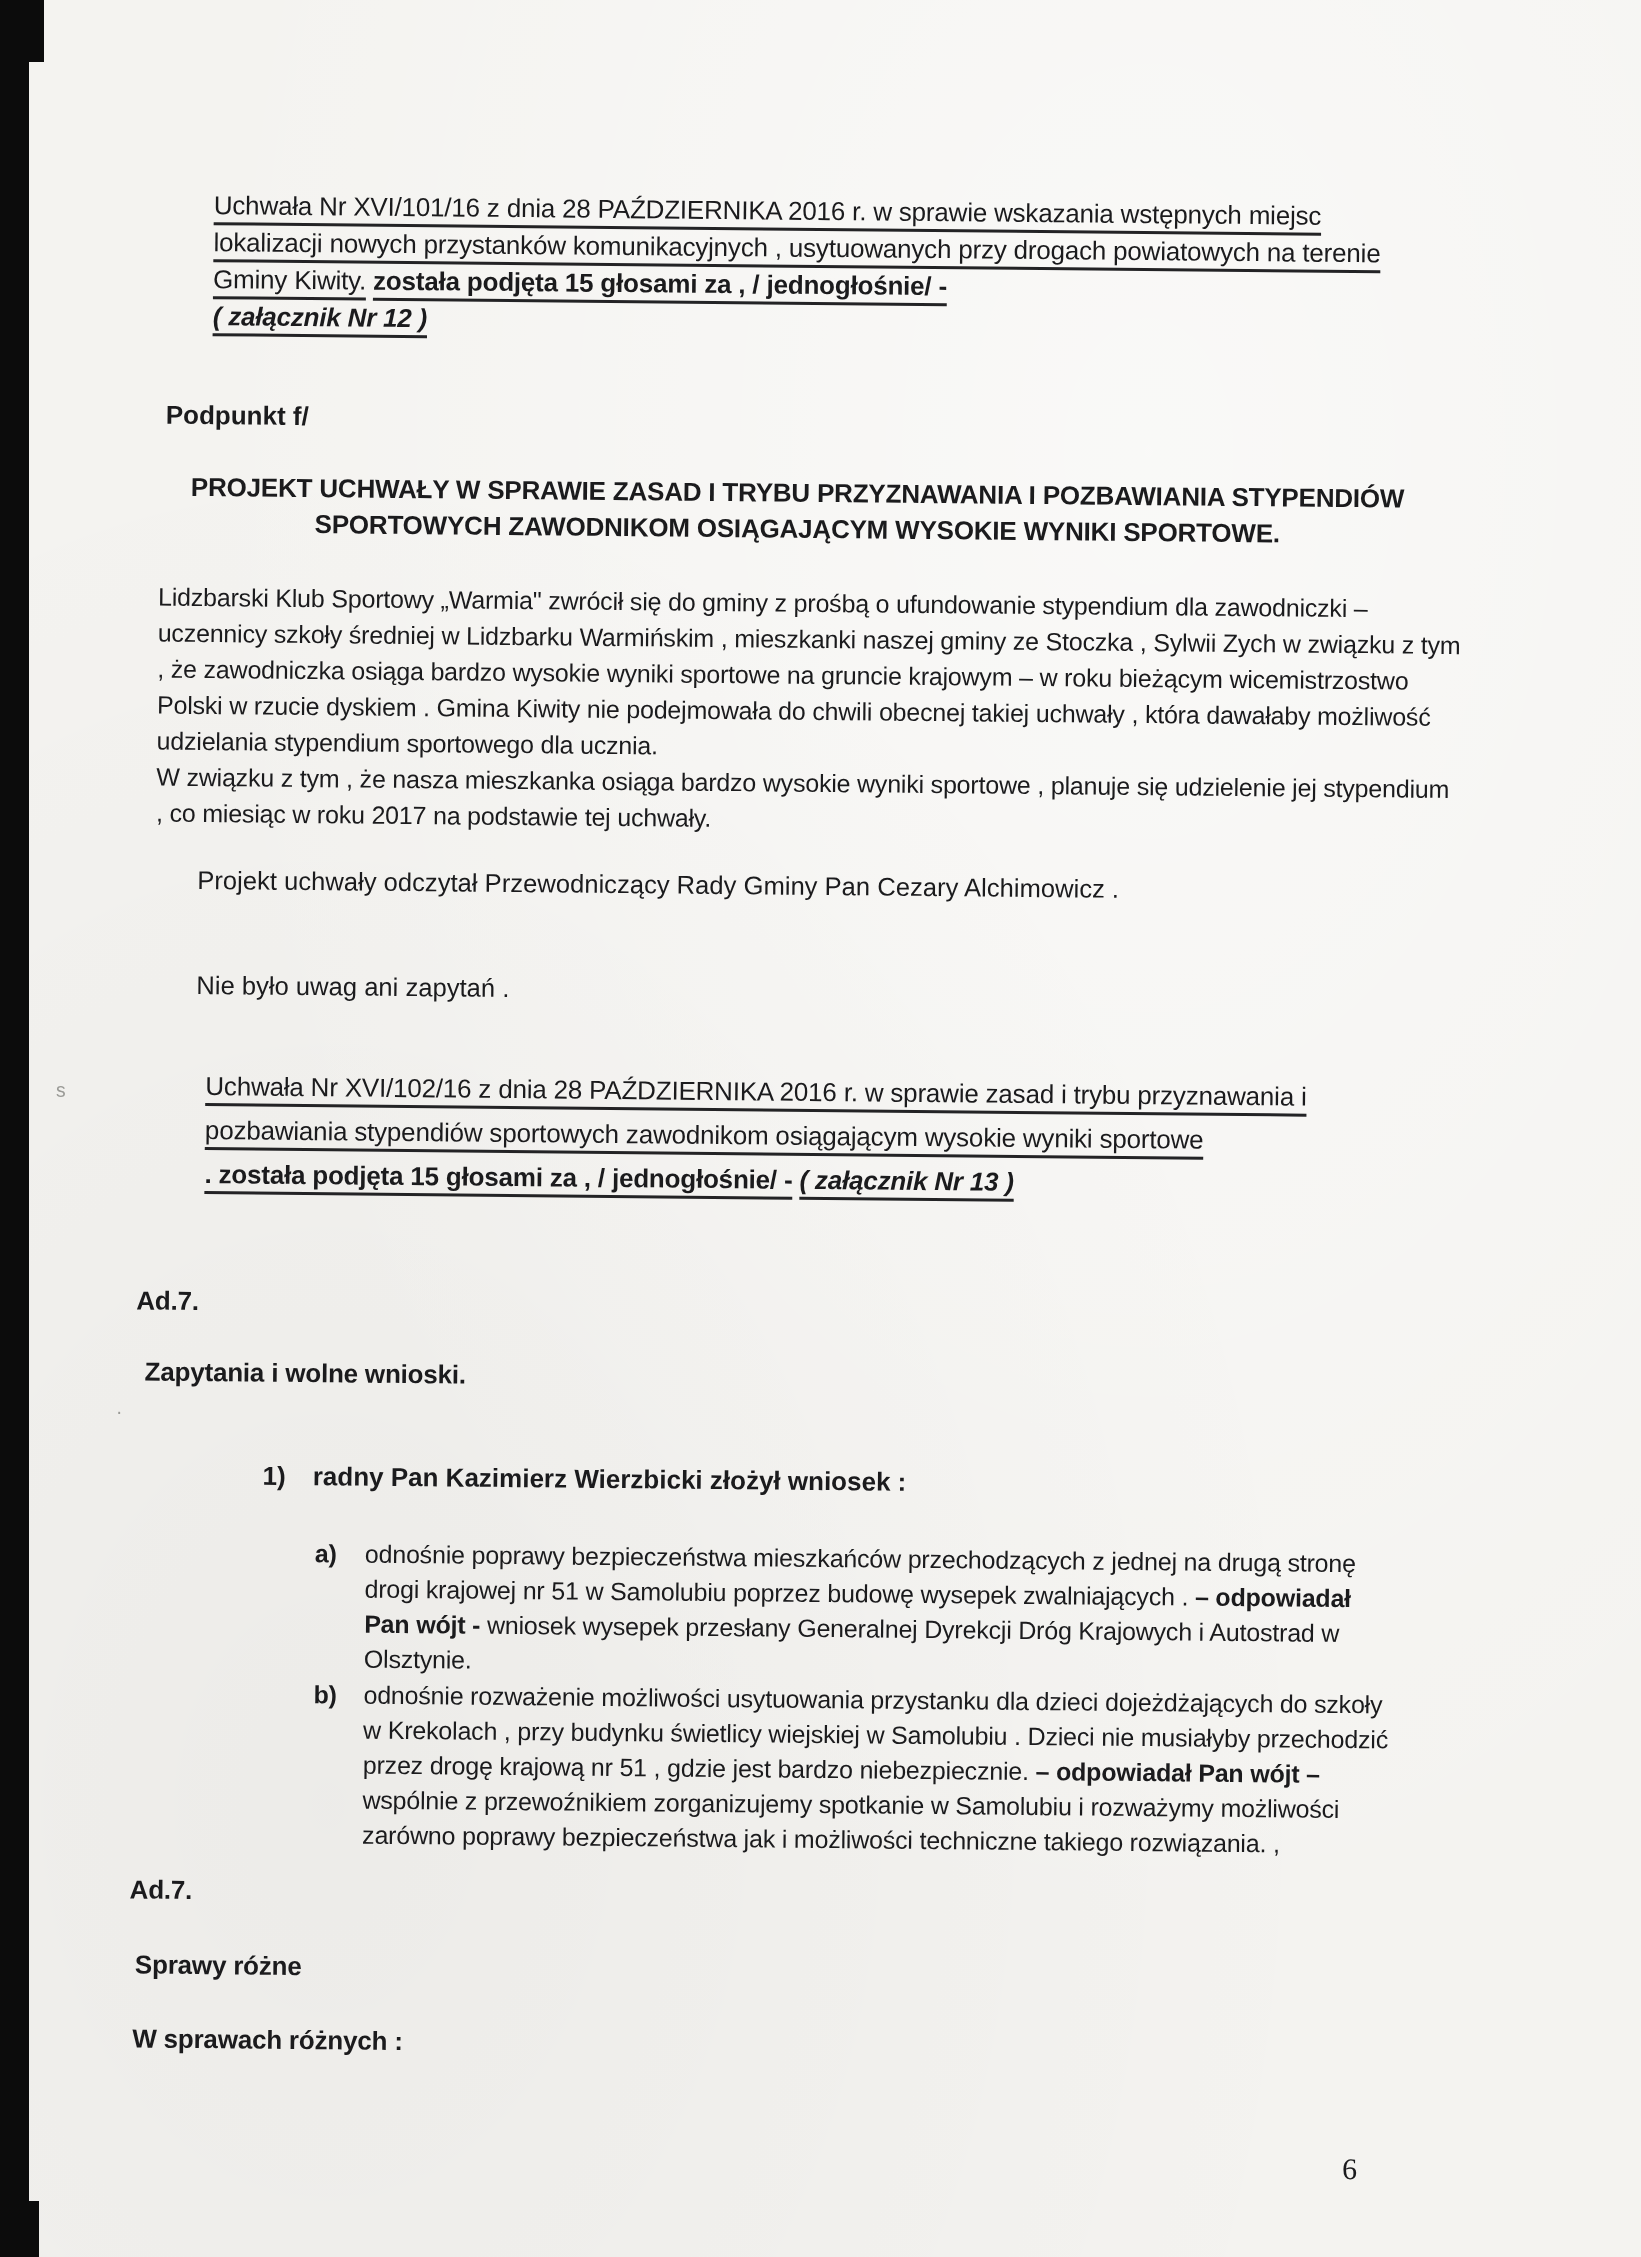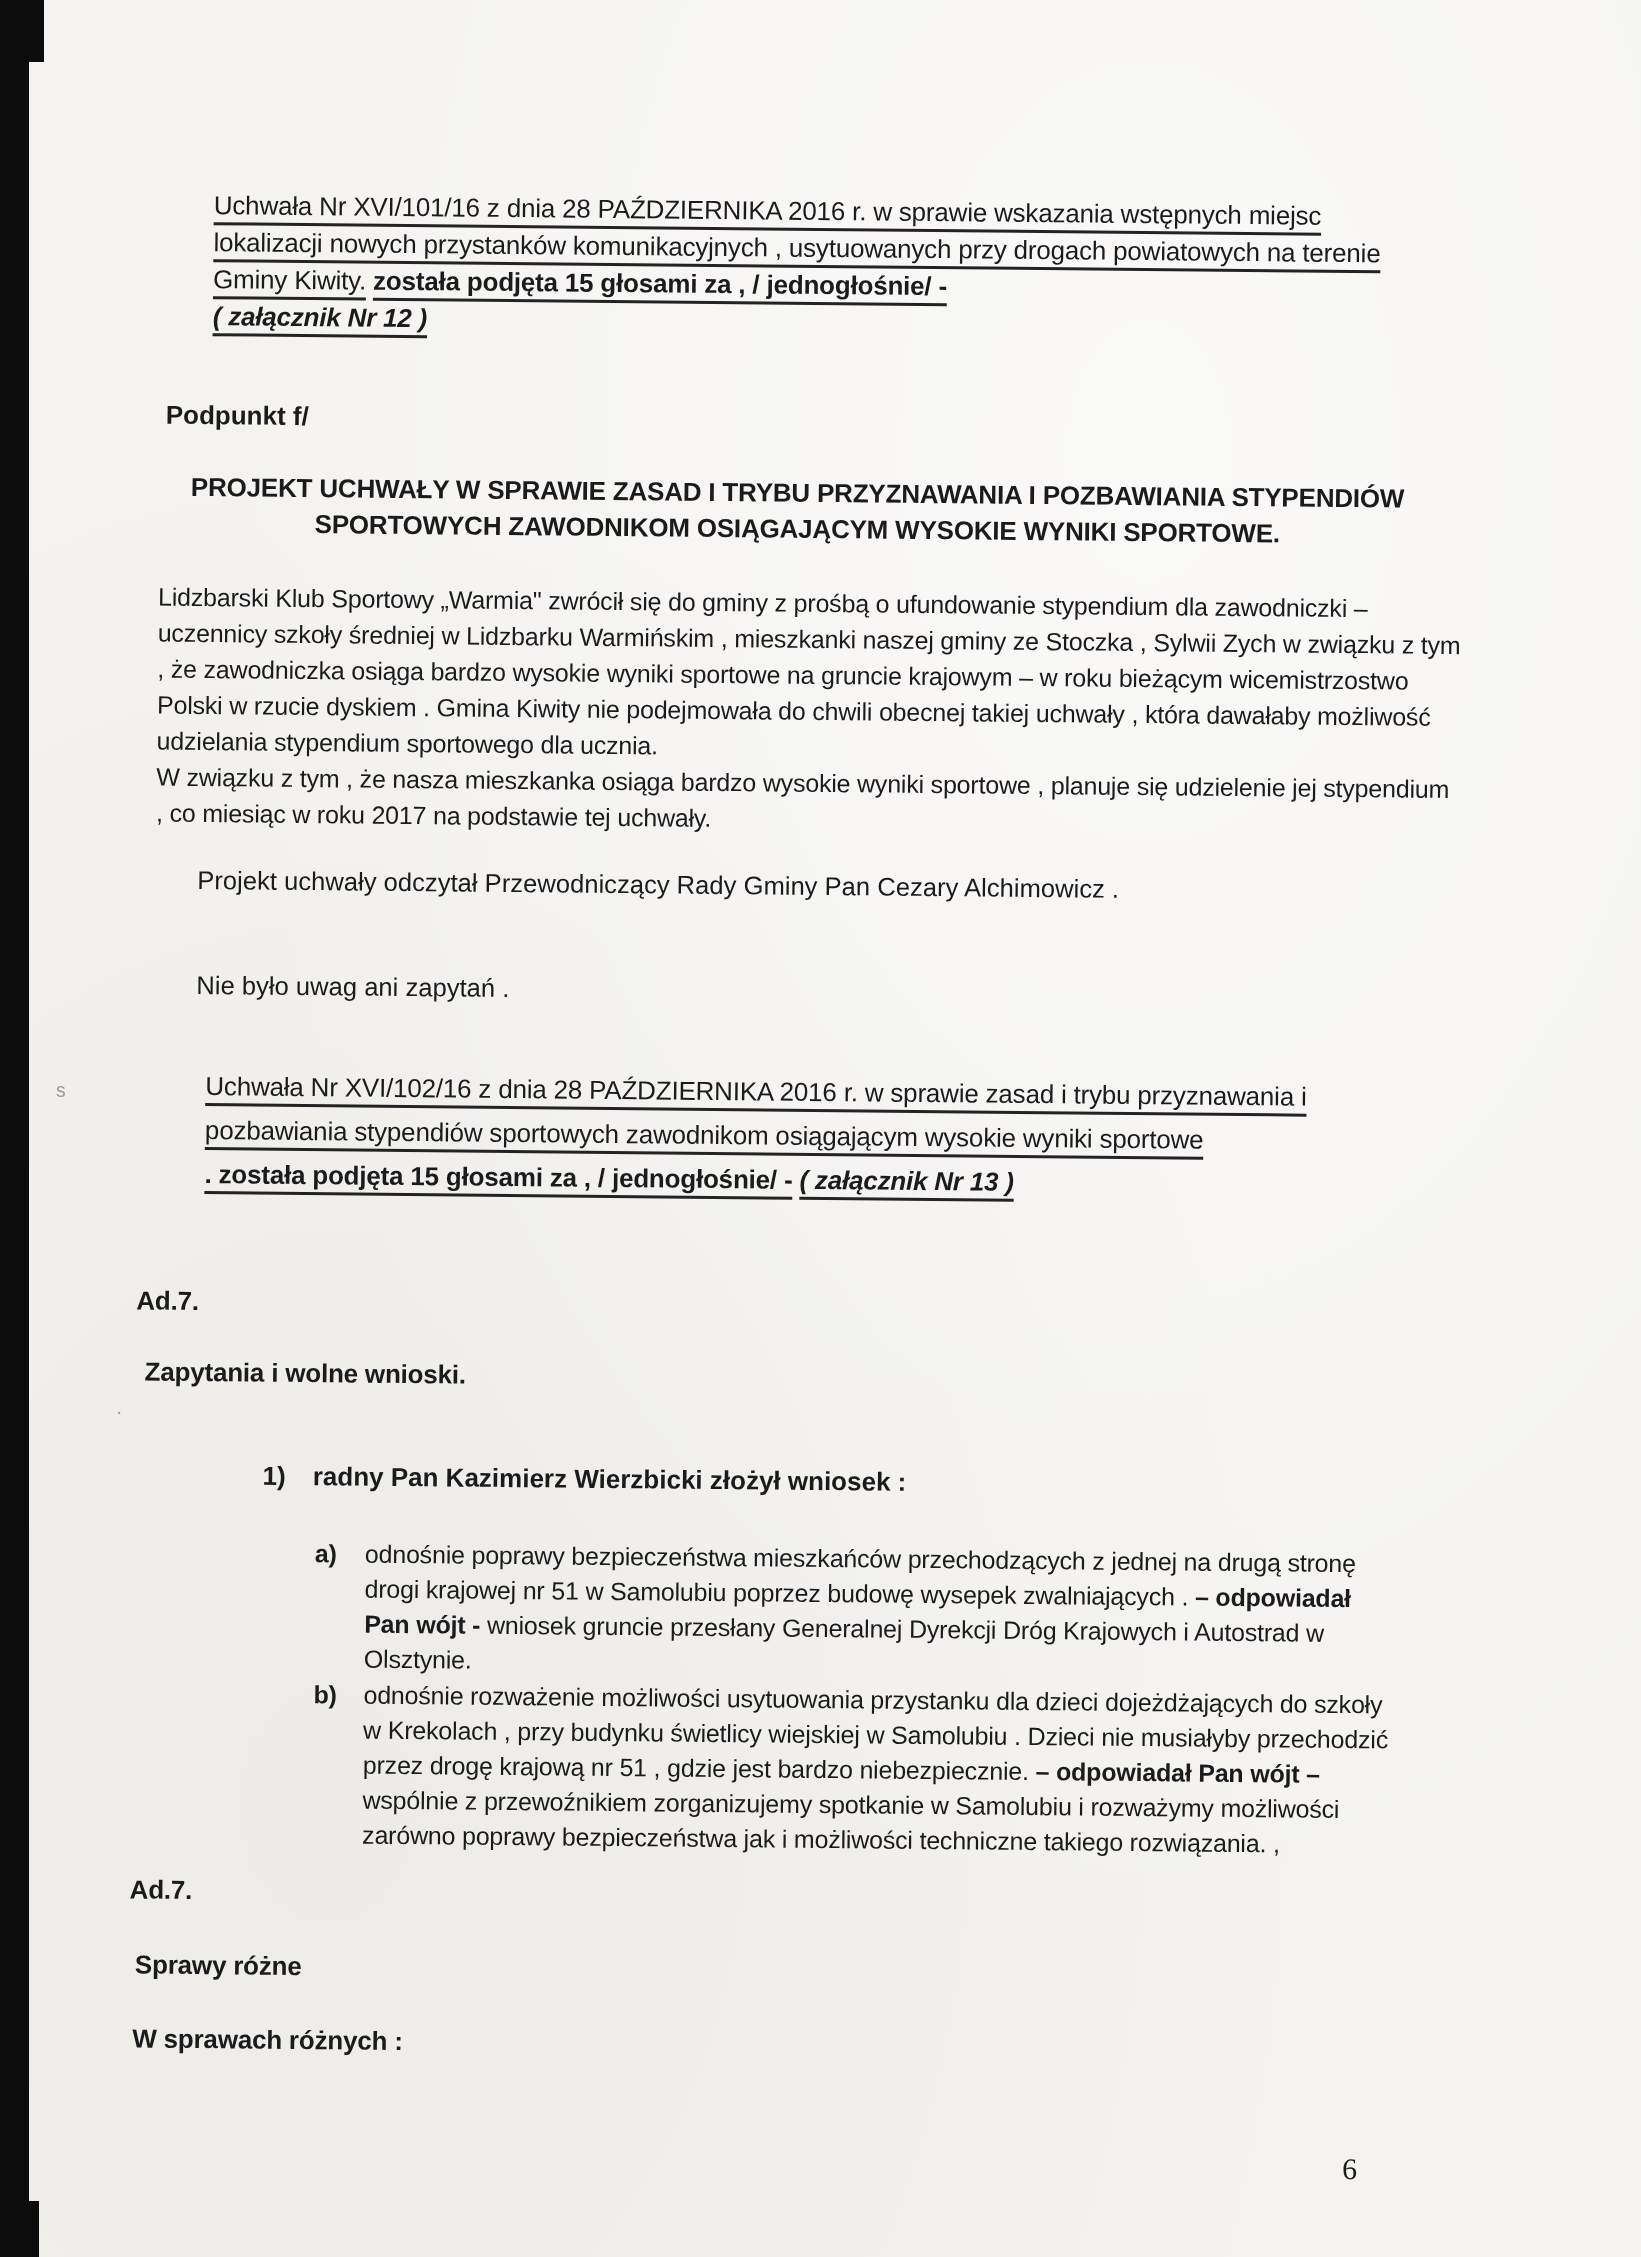--- a/index.html
+++ b/index.html
@@ -105,21 +105,21 @@
     <p class="blk label-bold" id="ad7a-label">Ad.7.</p>
     <p class="blk label-bold" id="ad7a-title">Zapytania i wolne wnioski.</p>
 
     <div class="blk" id="motion-intro">
       <span>1)</span>
       <span>radny Pan Kazimierz Wierzbicki złożył wniosek :</span>
     </div>
 
     <div class="blk letter-item" id="item-a">
       <span class="marker">a)</span>
-      <span class="itxt"><span>odnośnie poprawy bezpieczeństwa mieszkańców przechodzących z jednej na drugą stronę drogi krajowej nr 51 w Samolubiu poprzez budowę wysepek zwalniających . </span><span class="b">– odpowiadał Pan wójt  - </span><span>wniosek gruncie przesłany Generalnej Dyrekcji Dróg Krajowych i Autostrad w Olsztynie.</span></span>
+      <span class="itxt"><span>odnośnie poprawy bezpieczeństwa mieszkańców przechodzących z jednej na drugą stronę drogi krajowej nr 51 w Samolubiu poprzez budowę wysepek zwalniających . </span><span class="b">– odpowiadał Pan wójt  - </span><span>wniosek wysepek przesłany Generalnej Dyrekcji Dróg Krajowych i Autostrad w Olsztynie.</span></span>
     </div>
 
     <div class="blk letter-item" id="item-b">
       <span class="marker">b)</span>
       <span class="itxt"><span>odnośnie rozważenie możliwości usytuowania przystanku dla dzieci dojeżdżających do szkoły w Krekolach , przy budynku świetlicy wiejskiej w Samolubiu . Dzieci nie musiałyby przechodzić przez drogę krajową nr 51 , gdzie jest bardzo niebezpiecznie. </span><span class="b">– odpowiadał Pan wójt – </span><span>wspólnie z przewoźnikiem zorganizujemy spotkanie w Samolubiu i rozważymy możliwości zarówno poprawy bezpieczeństwa jak i możliwości techniczne takiego rozwiązania.    ,</span></span>
     </div>
 
     <p class="blk label-bold" id="ad7b-label">Ad.7.</p>
     <p class="blk label-bold" id="ad7b-title">Sprawy różne</p>
     <p class="blk label-bold" id="ad7b-subtitle">W sprawach różnych :</p>

